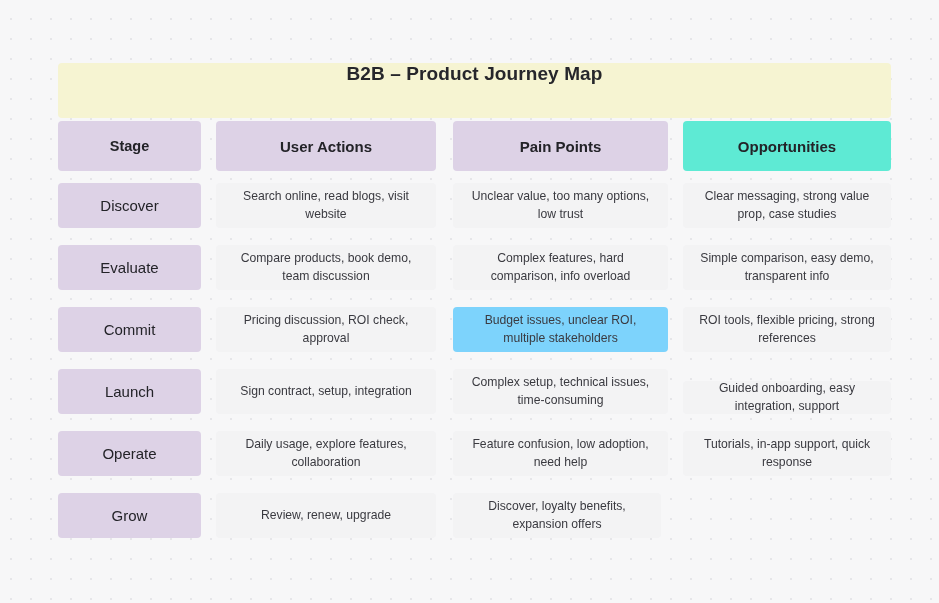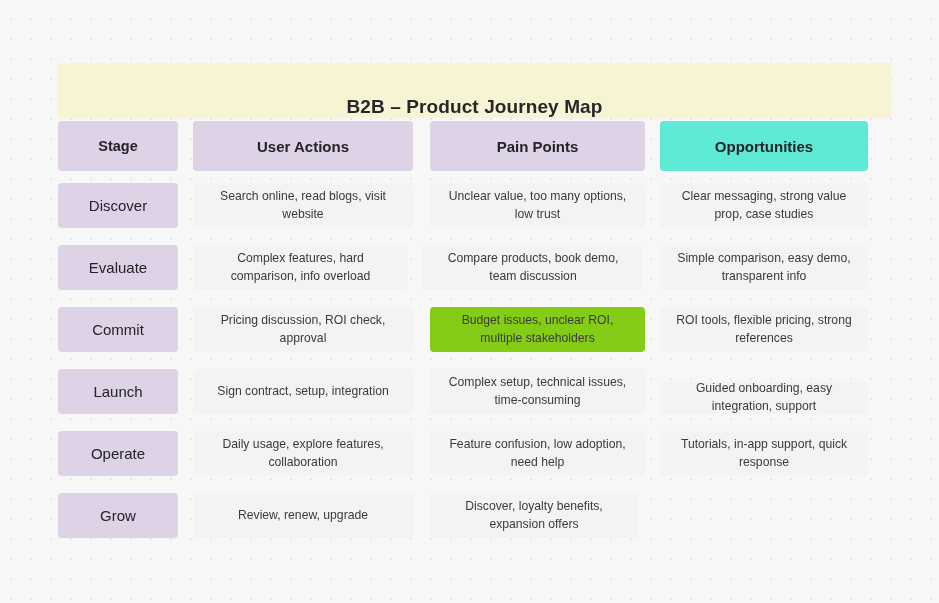--- a/index.html
+++ b/index.html
@@ -24,21 +24,21 @@
     width: 833px;
   }
 
   
   .title-band {
     width: 833px;
     height: 55px;
     background: #f6f4d2;
     border-radius: 4px;
     display: flex;
-    align-items: flex-end;
+    align-items: flex-start;
     justify-content: center;
     box-sizing: border-box;
   }
   .title-text {
     font-size: 19px;
     font-weight: 600;
     color: #26262b;
     letter-spacing: 0.1px;
   }
 
@@ -62,21 +62,21 @@
     box-sizing: border-box;
     display: flex;
     align-items: center;
     justify-content: center;
     text-align: center;
     border-radius: 4px;
     padding: 2px 10px;
   }
 
   
-  .col-stage   { width: 120px; margin-right: 15px; }
+  .col-stage   { width: 143px; margin-right: 15px; }
   .col-actions { width: 220px; margin-right: 17px; }
   .col-pain    { width: 215px; margin-right: 15px; }
   .col-opp     { width: 208px; }
 
   
   .header-cell {
     background: #ddd2e6;
     color: #232328;
     font-size: 15px;
     font-weight: 600;
@@ -120,29 +120,29 @@
 
     <div class="row">
       <div class="cell stage-cell col-stage" style="background: rgb(221, 210, 230); color: rgb(35, 35, 40);">Discover</div>
       <div class="cell content-cell col-actions" style="background: rgb(243, 243, 244); color: rgb(58, 58, 64);">Search online, read blogs, visit website</div>
       <div class="cell content-cell col-pain" style="background: rgb(243, 243, 244); color: rgb(58, 58, 64);">Unclear value, too many options, low trust</div>
       <div class="cell content-cell col-opp" style="background: rgb(243, 243, 244); color: rgb(58, 58, 64);">Clear messaging, strong value prop, case studies</div>
     </div>
 
     <div class="row">
       <div class="cell stage-cell col-stage" style="background: rgb(221, 210, 230); color: rgb(35, 35, 40);">Evaluate</div>
+      <div class="cell content-cell col-actions" style="background: rgb(243, 243, 244); color: rgb(58, 58, 64);">Compare products, book demo, team discussion</div>
       <div class="cell content-cell col-pain" style="background: rgb(243, 243, 244); color: rgb(58, 58, 64);">Complex features, hard comparison, info overload</div>
-      <div class="cell content-cell col-actions" style="background: rgb(243, 243, 244); color: rgb(58, 58, 64);">Compare products, book demo, team discussion</div>
       <div class="cell content-cell col-opp" style="background: rgb(243, 243, 244); color: rgb(58, 58, 64);">Simple comparison, easy demo, transparent info</div>
     </div>
 
     <div class="row">
       <div class="cell stage-cell col-stage" style="background: rgb(221, 210, 230); color: rgb(35, 35, 40);">Commit</div>
       <div class="cell content-cell col-actions" style="background: rgb(243, 243, 244); color: rgb(58, 58, 64);">Pricing discussion, ROI check, approval</div>
-      <div class="cell content-cell col-pain" style="background: #84cc16; color: rgb(58, 58, 64);">Budget issues, unclear ROI, multiple stakeholders</div>
+      <div class="cell content-cell col-pain" style="background: #7dd3fc; color: rgb(58, 58, 64);">Budget issues, unclear ROI, multiple stakeholders</div>
       <div class="cell content-cell col-opp" style="background: rgb(243, 243, 244); color: rgb(58, 58, 64);">ROI tools, flexible pricing, strong references</div>
     </div>
 
     <div class="row">
       <div class="cell stage-cell col-stage" style="background: rgb(221, 210, 230); color: rgb(35, 35, 40);">Launch</div>
       <div class="cell content-cell col-actions" style="background: rgb(243, 243, 244); color: rgb(58, 58, 64);">Sign contract, setup, integration</div>
       <div class="cell content-cell col-pain" style="background: rgb(243, 243, 244); color: rgb(58, 58, 64);">Complex setup, technical issues, time-consuming</div>
       <div class="cell content-cell col-opp" style="background: rgb(243, 243, 244); color: rgb(58, 58, 64); margin-top: 12px;">Guided onboarding, easy integration, support</div>
     </div>
 

